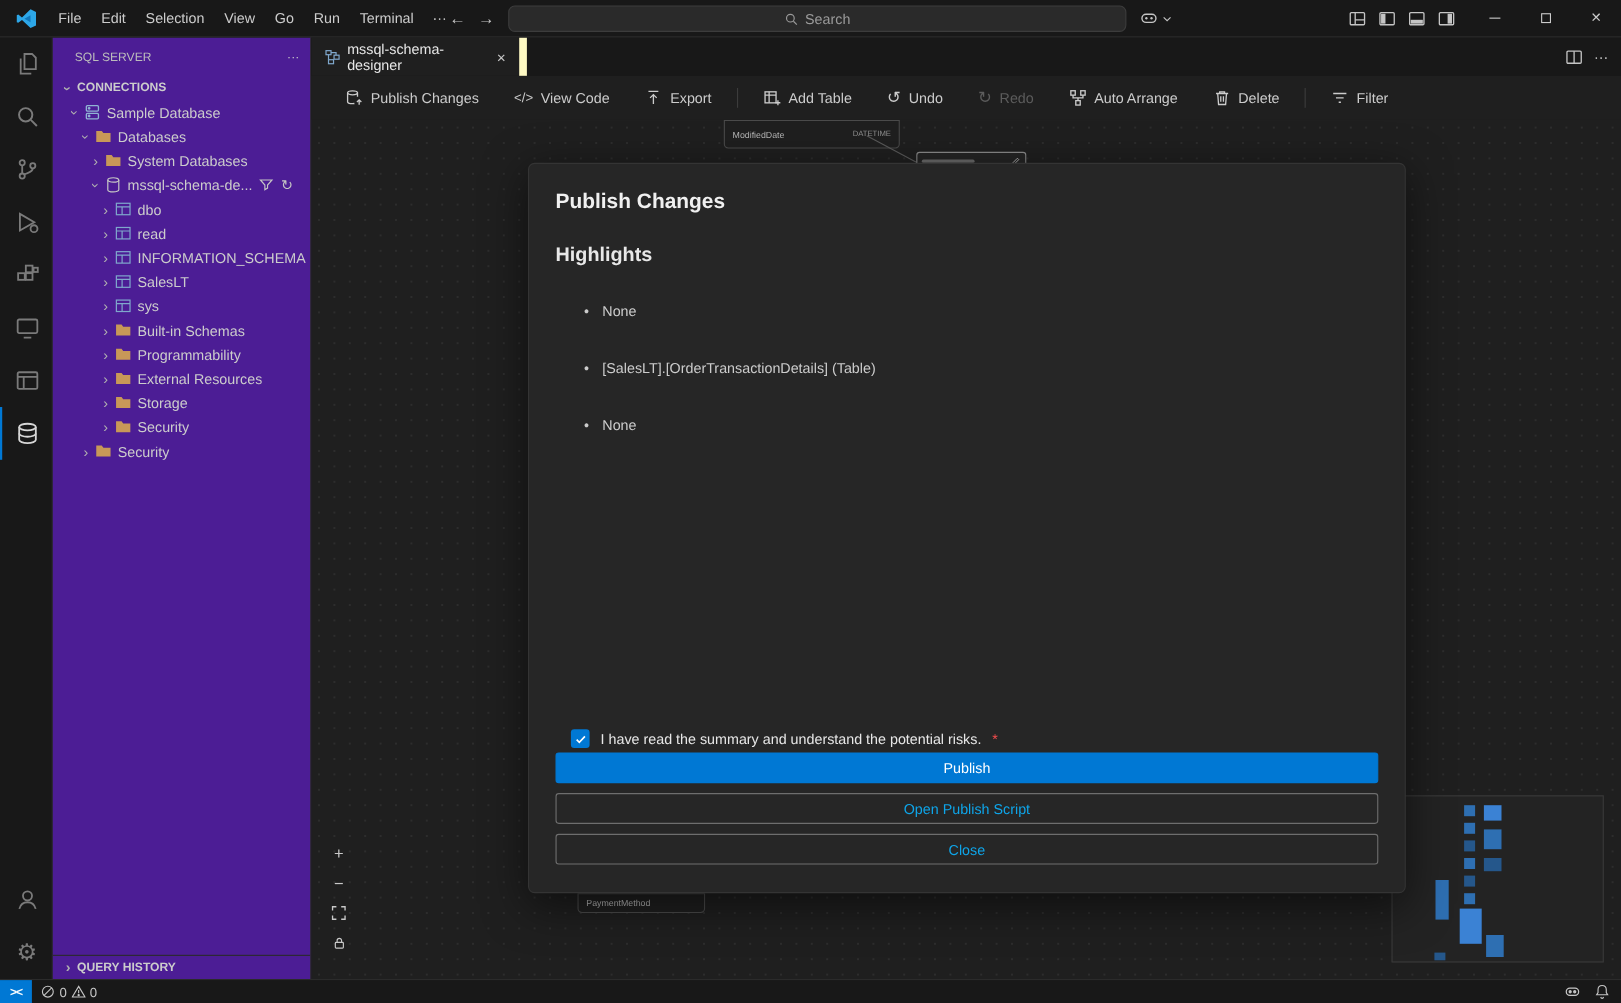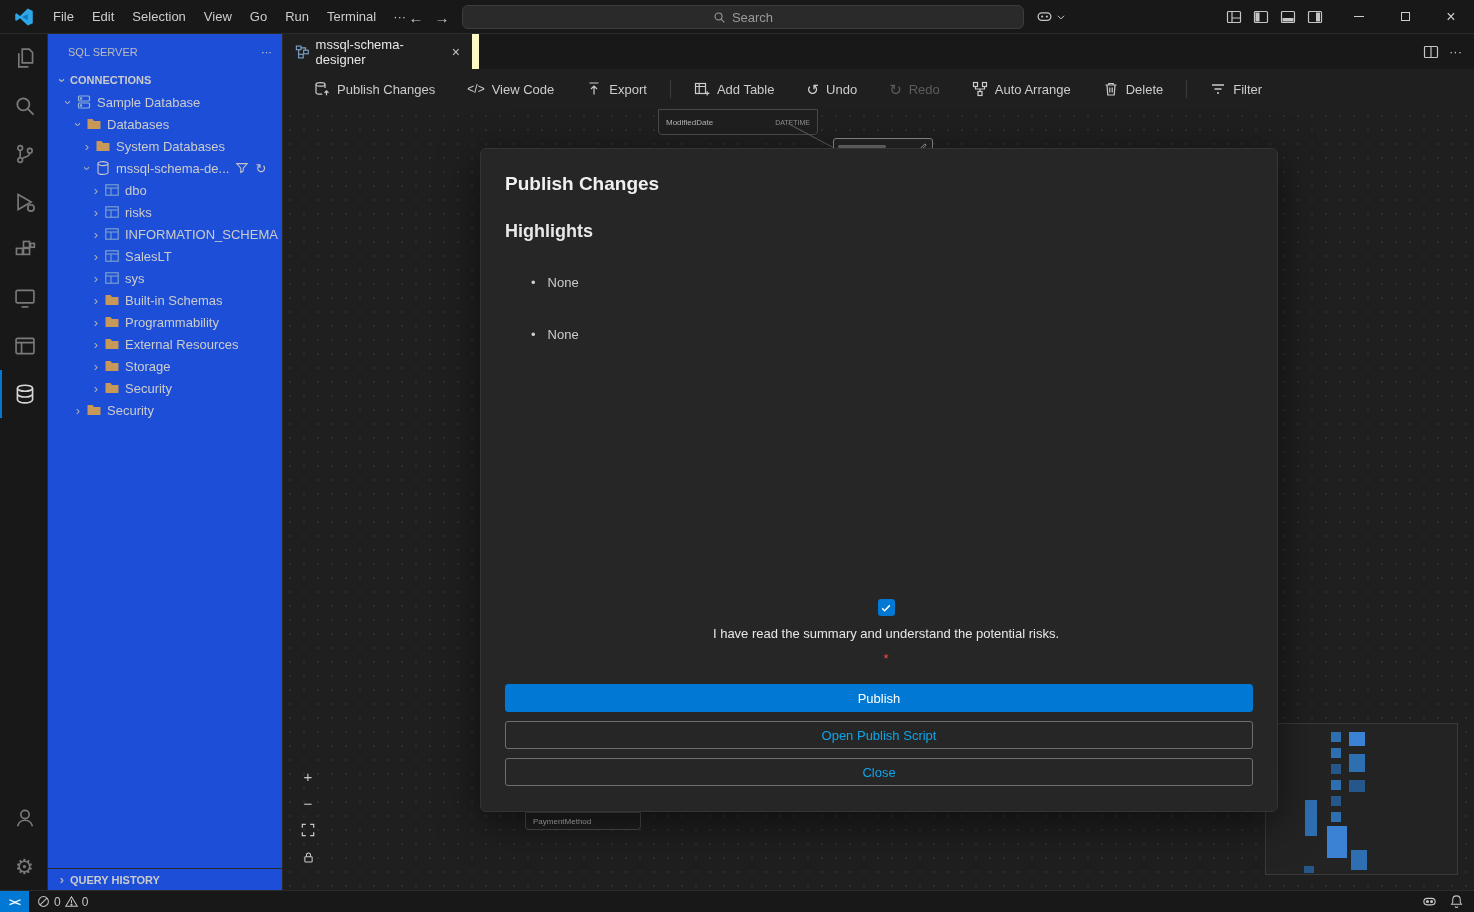--- a/index.html
+++ b/index.html
@@ -38,21 +38,21 @@
   
   .activitybar { width:48px; background:#181818; border-right:1px solid #2b2b2b; display:flex;
     flex-direction:column; align-items:stretch; }
   .ab-item { height:48px; display:flex; align-items:center; justify-content:center; color:#7a7a7a;
     cursor:pointer; border-left:2px solid transparent; }
   .ab-item.active { color:#d7d7d7; border-left:2px solid #0078d4; }
   .ab-bottom { margin-top:auto; }
   .gear-glyph { font-size:21px; line-height:1; }
 
   
-  .sidebar { width:235px; background:#1d4ed8; border-right:1px solid #2b2b2b; position:relative; }
+  .sidebar { width:235px; background:#4c1d95; border-right:1px solid #2b2b2b; position:relative; }
   .sb-header { height:35px; display:flex; align-items:center; padding:0 10px 0 20px; font-size:11px;
     color:#bcbcbc; }
   .sb-header .more { margin-left:auto; cursor:pointer; color:#cccccc; }
   .sb-section { height:22px; display:flex; align-items:center; font-size:11px; font-weight:bold;
     color:#cccccc; padding-left:6px; cursor:pointer; }
   .tree-row { height:22px; display:flex; align-items:center; color:#cccccc; cursor:pointer; white-space:nowrap; }
   .twist { display:inline-block; width:16px; text-align:center; color:#b0b0b0; font-size:13px; flex:none; }
   .twist.exp { transform:rotate(90deg); }
   .ticon { width:16px; height:16px; margin-right:5px; flex:none; }
   .tlabel { overflow:hidden; text-overflow:ellipsis; }
@@ -106,21 +106,21 @@
   .dialog { position:absolute; left:197px; top:39px; width:798px; height:664px; background:#262626;
     border:1px solid #343434; border-radius:6px; box-shadow:0 10px 40px rgba(0,0,0,.55);
     display:flex; flex-direction:column; padding:24px 24px 25px; z-index:30; }
   .dlg-title { font-size:19px; font-weight:600; color:#f0f0f0; margin-bottom:26px; }
   .dlg-h3 { font-size:18px; font-weight:bold; color:#e8e8e8; margin-bottom:15px; }
   .dlg-h4 { font-size:13px; font-weight:bold; color:#e8e8e8; margin-bottom:17px; }
   .dlg-list { list-style:none; margin:16px 0 16px; }
   .dlg-list li { padding-left:26px; color:#cccccc; line-height:20px; font-size:13px; }
   .dlg-list li::before { content:"•"; margin-right:12px; }
   .dlg-spacer { flex:1; }
-  .confirm-row { display:flex; align-items:center; gap:10px; padding-left:14px; margin-bottom:18px;flex-direction:column; }
+  .confirm-row { display:flex; align-items:center; gap:10px; padding-left:14px; margin-bottom:4px; }
   .checkbox { width:17px; height:17px; background:#0078d4; border-radius:3px; display:flex; align-items:center;
     justify-content:center; cursor:pointer; flex:none; }
   .confirm-text { color:#e7e7e7; }
   .req { color:#f14c4c; }
   .dlg-buttons { display:flex; justify-content:flex-end; gap:9px;flex-direction:column; }
   .btn { height:28px; padding:0 16px; border-radius:3px; font-size:13px; font-family:inherit; cursor:pointer; }
   .btn.primary { background:#0078d4; border:1px solid #0078d4; color:#ffffff; min-width:95px; }
   .btn.secondary { background:transparent; border:1px solid #6e6e6e; color:#0ea5e9; min-width:96px; }
 
   
@@ -351,21 +351,21 @@
       </div>
 
       <div class="tree-row ind4">
         <span class="twist">›</span>
         <span class="ticon">
           <svg width="16" height="16" viewBox="0 0 16 16" fill="none" stroke="#7fa7cc" stroke-width="1.1">
               <rect x="1.8" y="2.8" width="12.4" height="10.4"></rect>
               <path d="M1.8 6h12.4 M7 6v7.2"></path>
             </svg>
         </span>
-        <span class="tlabel">risks</span>
+        <span class="tlabel">read</span>
       </div>
 
       <div class="tree-row ind4">
         <span class="twist">›</span>
         <span class="ticon">
           <svg width="16" height="16" viewBox="0 0 16 16" fill="none" stroke="#7fa7cc" stroke-width="1.1">
               <rect x="1.8" y="2.8" width="12.4" height="10.4"></rect>
               <path d="M1.8 6h12.4 M7 6v7.2"></path>
             </svg>
         </span>
@@ -604,20 +604,23 @@
       </div>
 
       <div class="dialog">
         <div class="dlg-title">Publish Changes</div>
 
         <div class="dlg-h3">Highlights</div>
         <ul class="dlg-list">
           <li><span>None</span></li>
         </ul>
 
+        <ul class="dlg-list">
+          <li><span>[SalesLT].[OrderTransactionDetails] (Table)</span></li>
+        </ul>
 
         <ul class="dlg-list">
           <li><span>None</span></li>
         </ul>
 
         <div class="dlg-spacer"></div>
 
         <div class="confirm-row">
           <span class="checkbox">
             <svg width="12" height="12" viewBox="0 0 16 16">

